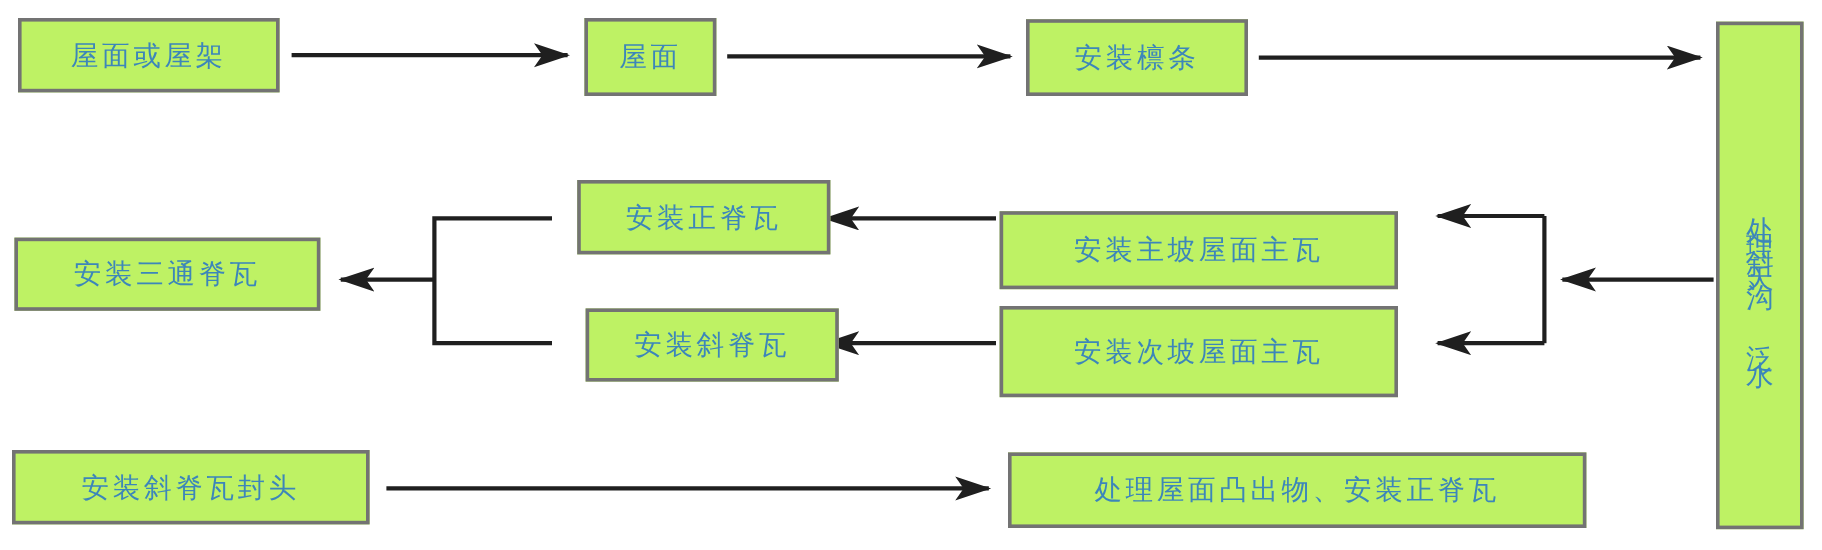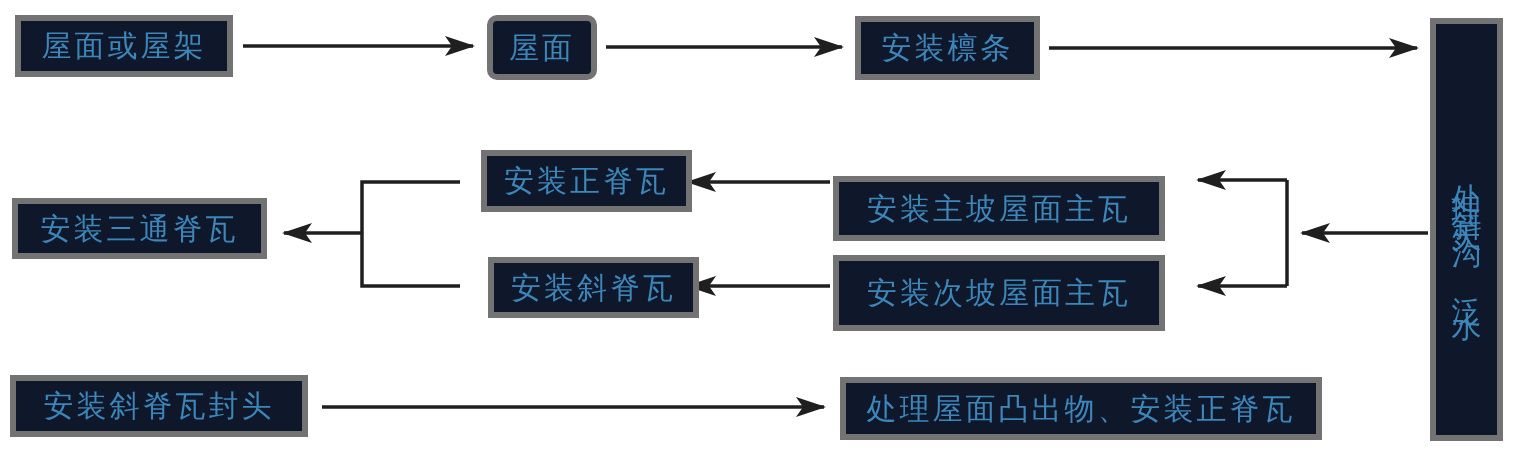--- a/index.html
+++ b/index.html
@@ -11,27 +11,27 @@
     position: relative;
     width: 1518px;
     height: 458px;
     background: #ffffff;
     font-family: "Liberation Sans", sans-serif;
     overflow: hidden;
   }
   .node {
     position: absolute;
     box-sizing: border-box;
-    border: 6px solid #737373;
+    border: 3px solid #737373;
     color: #3c86ba;
-    background: #0f172a;
+    background: #bef264;
     display: flex;
     align-items: center;
     justify-content: center;
-    font-size: 30px;
+    font-size: 23px;
     letter-spacing: 3px;
     line-height: 1;
     white-space: nowrap;
     z-index: 2;
   }
   .node.vertical {
     writing-mode: vertical-rl;
     text-orientation: upright;
     letter-spacing: 14px;
     white-space: normal;
@@ -73,21 +73,21 @@
     <line x1="830" y1="286" x2="688" y2="286" marker-end="url(#ah)"></line>
 
     <polyline points="460,182 362,182 362,286 460,286"></polyline>
     <line x1="362" y1="233" x2="284" y2="233" marker-end="url(#ah)"></line>
 
     <line x1="322" y1="407" x2="824" y2="407" marker-end="url(#ah)"></line>
   </svg>
 
   <div class="node" style="left:15px; top:15px; width:218px; height:62px;">屋面或屋架</div>
 
-  <div class="node" style="left:487px; top:15px; width:110px; height:65px;border-radius:10px;">屋面</div>
+  <div class="node" style="left:487px; top:15px; width:110px; height:65px;">屋面</div>
 
   <div class="node" style="left:855px; top:16px; width:185px; height:64px;">安装檩条</div>
 
   <div class="node vertical" style="left:1430px; top:18px; width:73px; height:423px;">处理斜天沟、泛水</div>
 
   <div class="node" style="left:481px; top:150px; width:211px; height:62px;">安装正脊瓦</div>
 
   <div class="node" style="left:833px; top:148px; width:332px; height:65px;margin-top:28px;">安装主坡屋面主瓦</div>
 
   <div class="node" style="left:488px; top:257px; width:211px; height:61px;">安装斜脊瓦</div>

